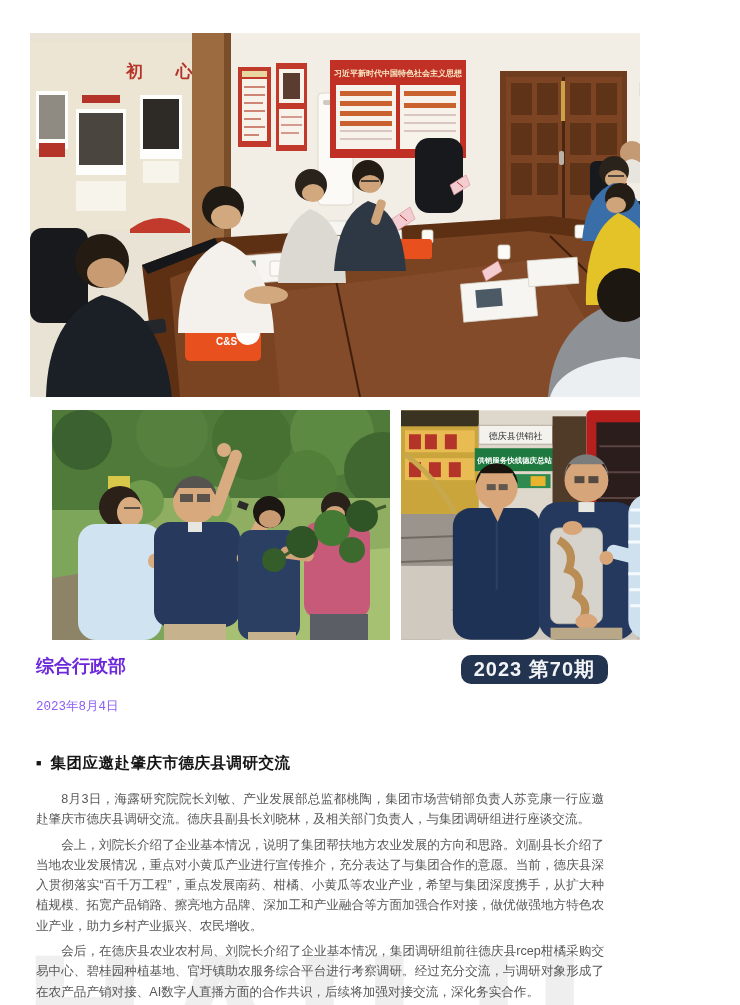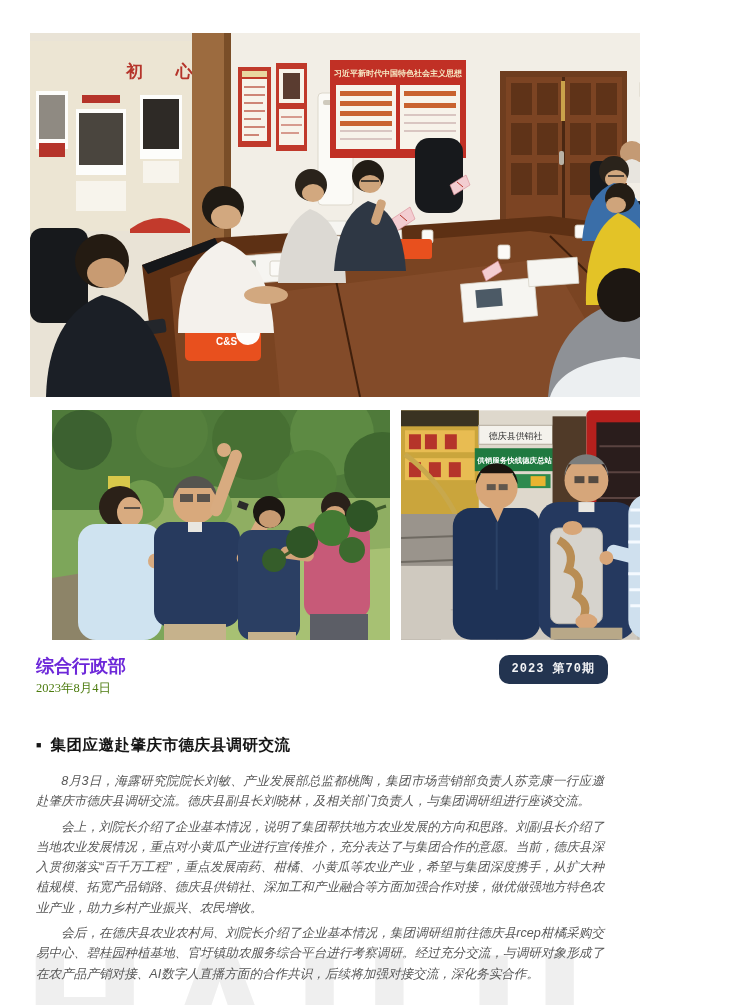--- a/index.html
+++ b/index.html
@@ -6,29 +6,29 @@
   .page{position:relative;width:640px;height:1005px;background:#ffffff;overflow:hidden;
         font-family:"Liberation Sans",sans-serif;}
   .watermark{position:absolute;left:22px;top:938px;font-family:"DejaVu Sans",sans-serif;
         font-weight:bold;font-size:150px;letter-spacing:14px;color:#efefef;z-index:0;line-height:1;}
   .content{position:relative;z-index:1;}
   .photo-main{margin:33px 35px 0 30px;width:675px;height:364px;}
   .photo-row{margin:13px 35px 0 30px;display:flex;gap:11px;padding-left:22px;}
   .photo-row svg{display:block;}
   .header-row{margin:15px 32px 0 36px;display:flex;justify-content:space-between;align-items:flex-start;}
   .dept{font-family:"Liberation Serif",serif;font-weight:bold;font-size:18px;color:#6d28d9;line-height:22px;}
-  .date{font-family:Liberation Serif, serif;font-size:12.5px;color:#4d7c0f;margin-top:3px;}
-  .badge{background:#233450;color:#f2f3f5;font-family:Liberation Mono, monospace;font-weight:bold;
-        font-size:12px;padding:4px 13px 5px 13px;border-radius:10px;letter-spacing:1px;line-height:20px;}
+  .date{font-family:Liberation Mono, monospace;font-size:12.5px;color:#8b5cf6;margin-top:21px;}
+  .badge{background:#233450;color:#f2f3f5;font-family:Liberation Sans, sans-serif;font-weight:bold;
+        font-size:20px;padding:4px 13px 5px 13px;border-radius:10px;letter-spacing:1px;line-height:20px;}
   .article{margin:38px 36px 0 36px;}
   .title-row{display:flex;align-items:center;margin-bottom:15px;}
   .bullet{font-size:9px;color:#161616;margin-right:9px;line-height:1;}
   .title{font-size:15.5px;font-weight:bold;color:#161616;letter-spacing:0.5px;}
   .para{font-size:12.6px;line-height:20.3px;color:#575757;text-align:justify;
-        text-indent:2em;margin:0 0 5px 0;font-style:italic;}
+        text-indent:2em;margin:0 0 5px 0;}
   svg text{font-family:"Liberation Sans",sans-serif;}
 </style>
 </head>
 <body>
 
 <div class="page">
 
   <div class="watermark">HAILU</div>
 
   <div class="content">
@@ -438,18 +438,18 @@
       </div>
       <div class="badge">2023 第70期</div>
     </div>
 
     <div class="article">
       <div class="title-row">
         <span class="bullet">■</span>
         <span class="title">集团应邀赴肇庆市德庆县调研交流</span>
       </div>
       <p class="para">8月3日，海露研究院院长刘敏、产业发展部总监都桃陶，集团市场营销部负责人苏竞康一行应邀赴肇庆市德庆县调研交流。德庆县副县长刘晓林，及相关部门负责人，与集团调研组进行座谈交流。</p>
-      <p class="para">会上，刘院长介绍了企业基本情况，说明了集团帮扶地方农业发展的方向和思路。刘副县长介绍了当地农业发展情况，重点对小黄瓜产业进行宣传推介，充分表达了与集团合作的意愿。当前，德庆县深入贯彻落实“百千万工程”，重点发展南药、柑橘、小黄瓜等农业产业，希望与集团深度携手，从扩大种植规模、拓宽产品销路、德庆县供销社、深加工和产业融合等方面加强合作对接，做优做强地方特色农业产业，助力乡村产业振兴、农民增收。</p>
+      <p class="para">会上，刘院长介绍了企业基本情况，说明了集团帮扶地方农业发展的方向和思路。刘副县长介绍了当地农业发展情况，重点对小黄瓜产业进行宣传推介，充分表达了与集团合作的意愿。当前，德庆县深入贯彻落实“百千万工程”，重点发展南药、柑橘、小黄瓜等农业产业，希望与集团深度携手，从扩大种植规模、拓宽产品销路、擦亮地方品牌、深加工和产业融合等方面加强合作对接，做优做强地方特色农业产业，助力乡村产业振兴、农民增收。</p>
       <p class="para">会后，在德庆县农业农村局、刘院长介绍了企业基本情况，集团调研组前往德庆县rcep柑橘采购交易中心、碧桂园种植基地、官圩镇助农服务综合平台进行考察调研。经过充分交流，与调研对象形成了在农产品产销对接、AI数字人直播方面的合作共识，后续将加强对接交流，深化务实合作。</p>
     </div>
 
   </div>
 </div>
 
 </body></html>

